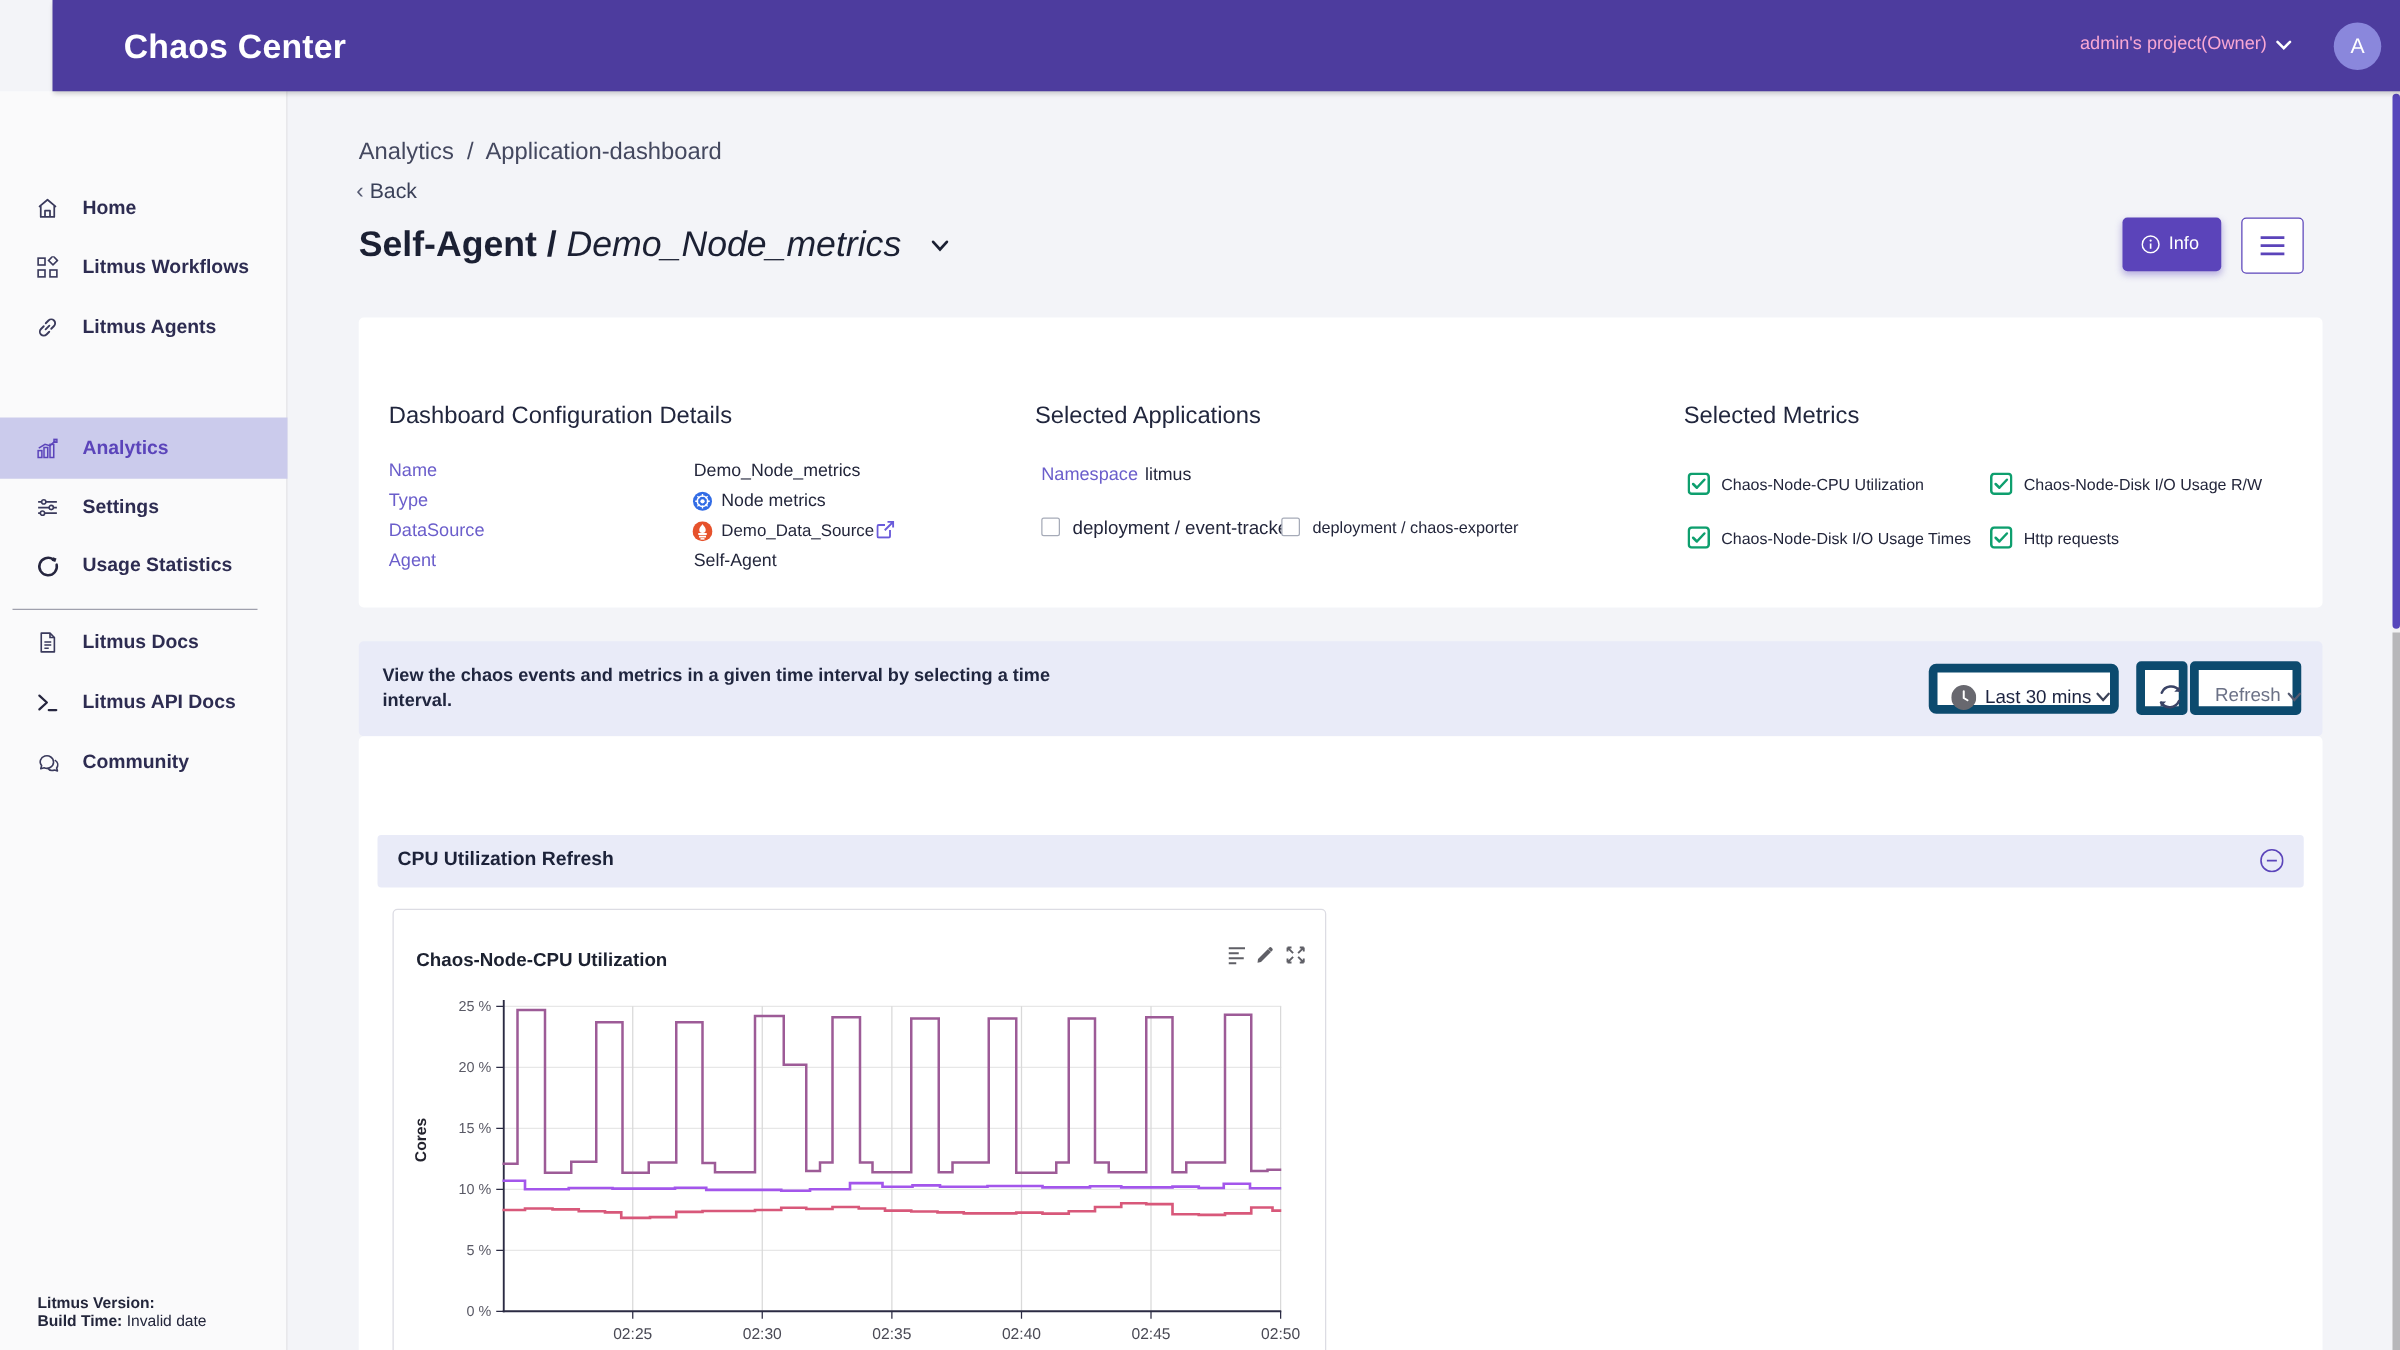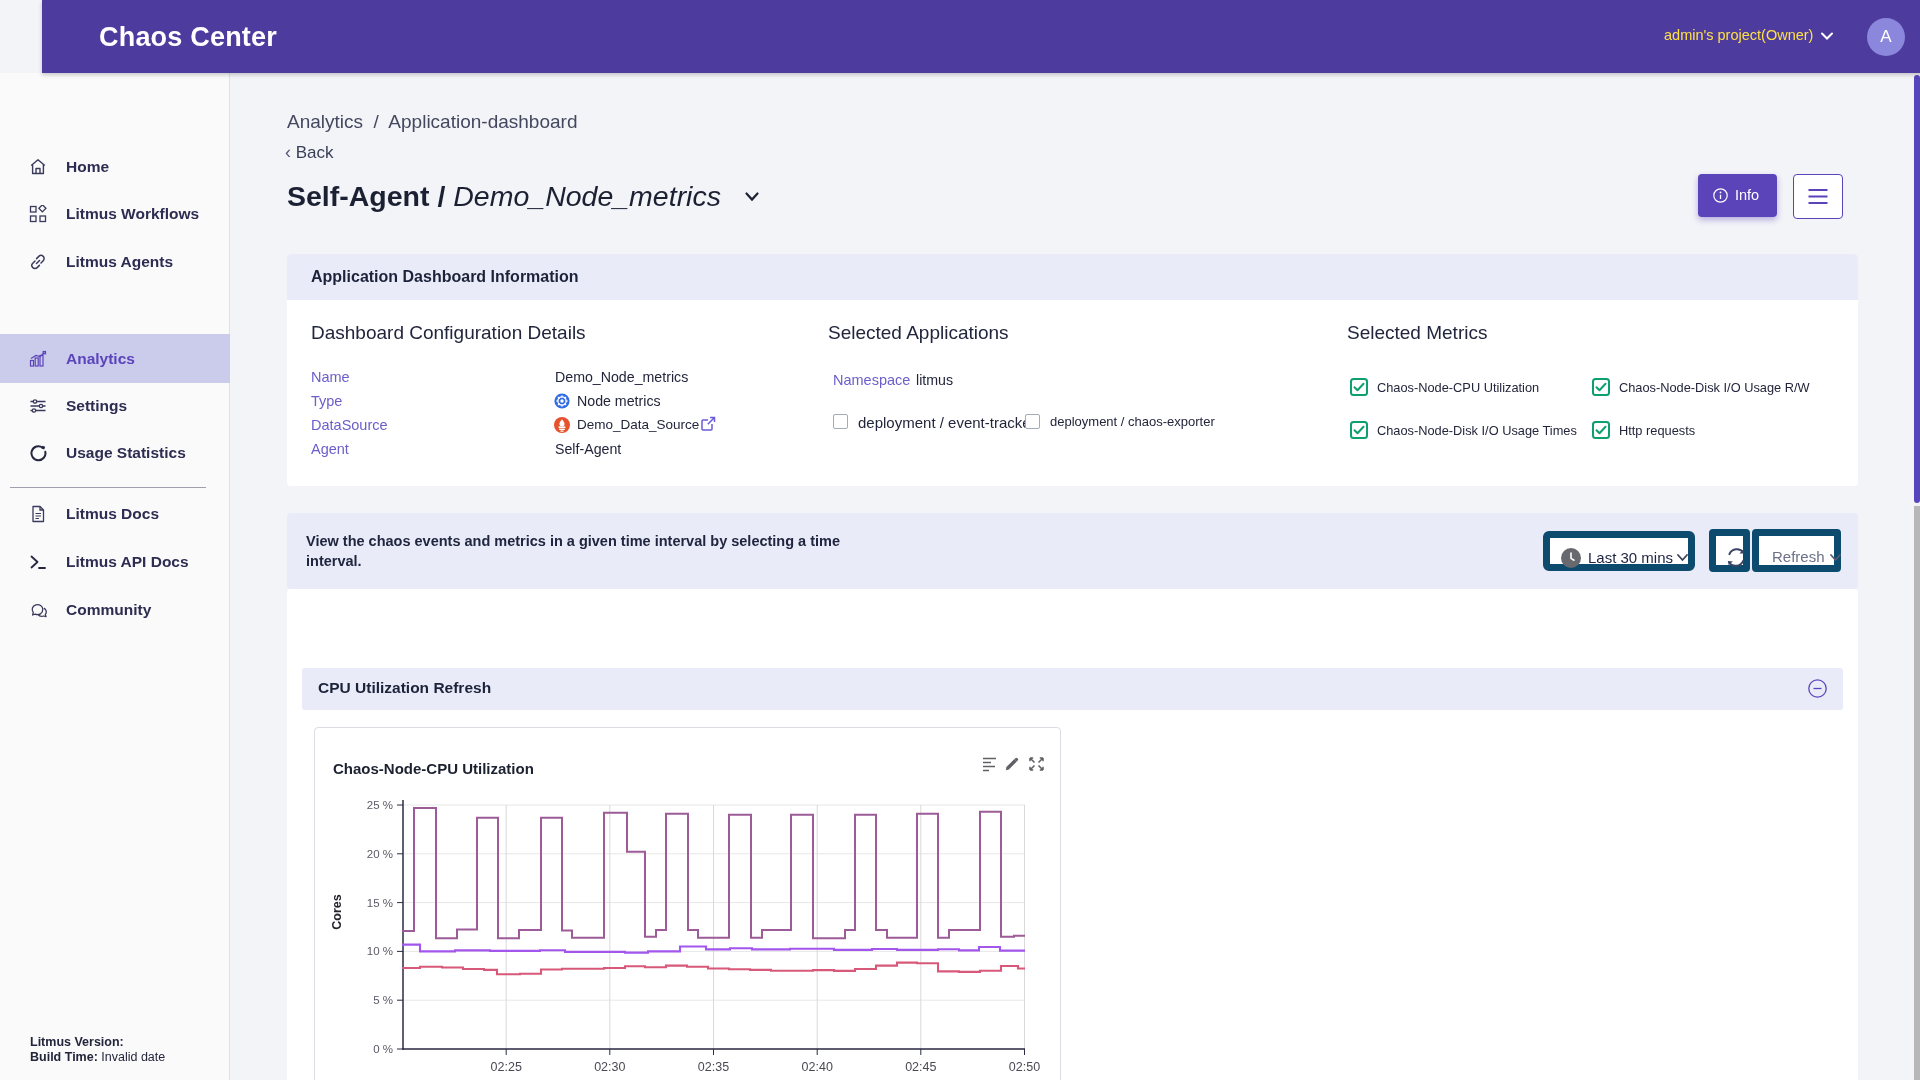--- a/index.html
+++ b/index.html
@@ -1,20 +1,20 @@
 <!DOCTYPE html>
 <html><head>
 <meta charset="utf-8">
 <style>
 * { margin:0; padding:0; box-sizing:border-box; }
 html,body { width:1920px; height:1080px; overflow:hidden; font-family:"Liberation Sans", sans-serif; background:#f3f4f8; }
 .abs { position:absolute; }
 #header { position:absolute; left:0; top:0; width:1920px; height:73px; background:#4d3c9e; box-shadow:0 2px 4px rgba(0,0,0,.2); z-index:5;margin-left:42px; }
 #header h1 { position:absolute; left:57px; top:22px; font-size:27px; font-weight:700; color:#fff; letter-spacing:.2px; }
-#proj { position:absolute; left:1622px; top:27px; font-size:14.5px; color:#fde047; }
+#proj { position:absolute; left:1622px; top:27px; font-size:14.5px; color:#f9a8d4; }
 #avatar { position:absolute; left:1825px; top:18px; width:38px; height:38px; border-radius:50%; background:#8a87dc; color:#fff; font-size:17px; text-align:center; line-height:38px; }
 #sidebar { position:absolute; left:0; top:73px; width:230px; height:1007px; background:#fafafb; border-right:1px solid #e2e2e6; z-index:4; }
 .nav-item { position:absolute; left:0; width:230px; height:48px; }
 .nav-item .ic { position:absolute; left:29px; top:50%; margin-top:-9px; width:18px; height:18px; }
 .nav-item .tx { position:absolute; left:66px; top:50%; transform:translateY(-50%); font-size:15.5px; font-weight:700; color:#2d2c51;text-align:center; }
 .nav-item.active { background:#cbcbec; }
 .nav-item.active .tx { color:#5b44ba; }
 .lav { background:#e9ebf8; }
 .crumb { position:absolute; left:287px; top:111px; font-size:19px; color:#44485f; }
 .backrow { position:absolute; left:285px; top:142px; font-size:17px; color:#3a4058; }
@@ -139,23 +139,20 @@
     </svg>
   <span class="abs" style="left:37px;top:13px">Info</span>
 </div>
 <div id="menubtn">
   <svg class="abs" style="left:13px;top:13px" width="22" height="17" viewBox="0 0 22 17">
       <path d="M1.5 2 H20.5 M1.5 8.5 H20.5 M1.5 15 H20.5" stroke="#5b44ba" stroke-width="2.2"></path>
     </svg>
 </div>
 
 <div id="panel1">
-  <div class="hd">
-      <span>Application Dashboard Information</span>
-    </div>
   <div class="colhead" style="left:24px;top:68px">Dashboard Configuration Details</div>
   <div class="plabel" style="left:24px;top:115px">Name</div>
   <div class="plabel" style="left:24px;top:139px">Type</div>
   <div class="plabel" style="left:24px;top:163px">DataSource</div>
   <div class="plabel" style="left:24px;top:187px">Agent</div>
   <div class="pval" style="left:268px;top:115px">Demo_Node_metrics</div>
   <svg class="abs" style="left:267px;top:139px" width="16" height="16" viewBox="0 0 16 16">
       <circle cx="8" cy="8" r="7.6" fill="#326ce5"></circle>
       <circle cx="8" cy="8" r="4.2" fill="none" stroke="#fff" stroke-width="1.2"></circle>
       <path d="M8 2.2 V4.6 M8 11.4 V13.8 M2.2 8 H4.6 M11.4 8 H13.8 M3.9 3.9 L5.6 5.6 M10.4 10.4 L12.1 12.1 M12.1 3.9 L10.4 5.6 M5.6 10.4 L3.9 12.1" stroke="#fff" stroke-width="1.1"></path>

